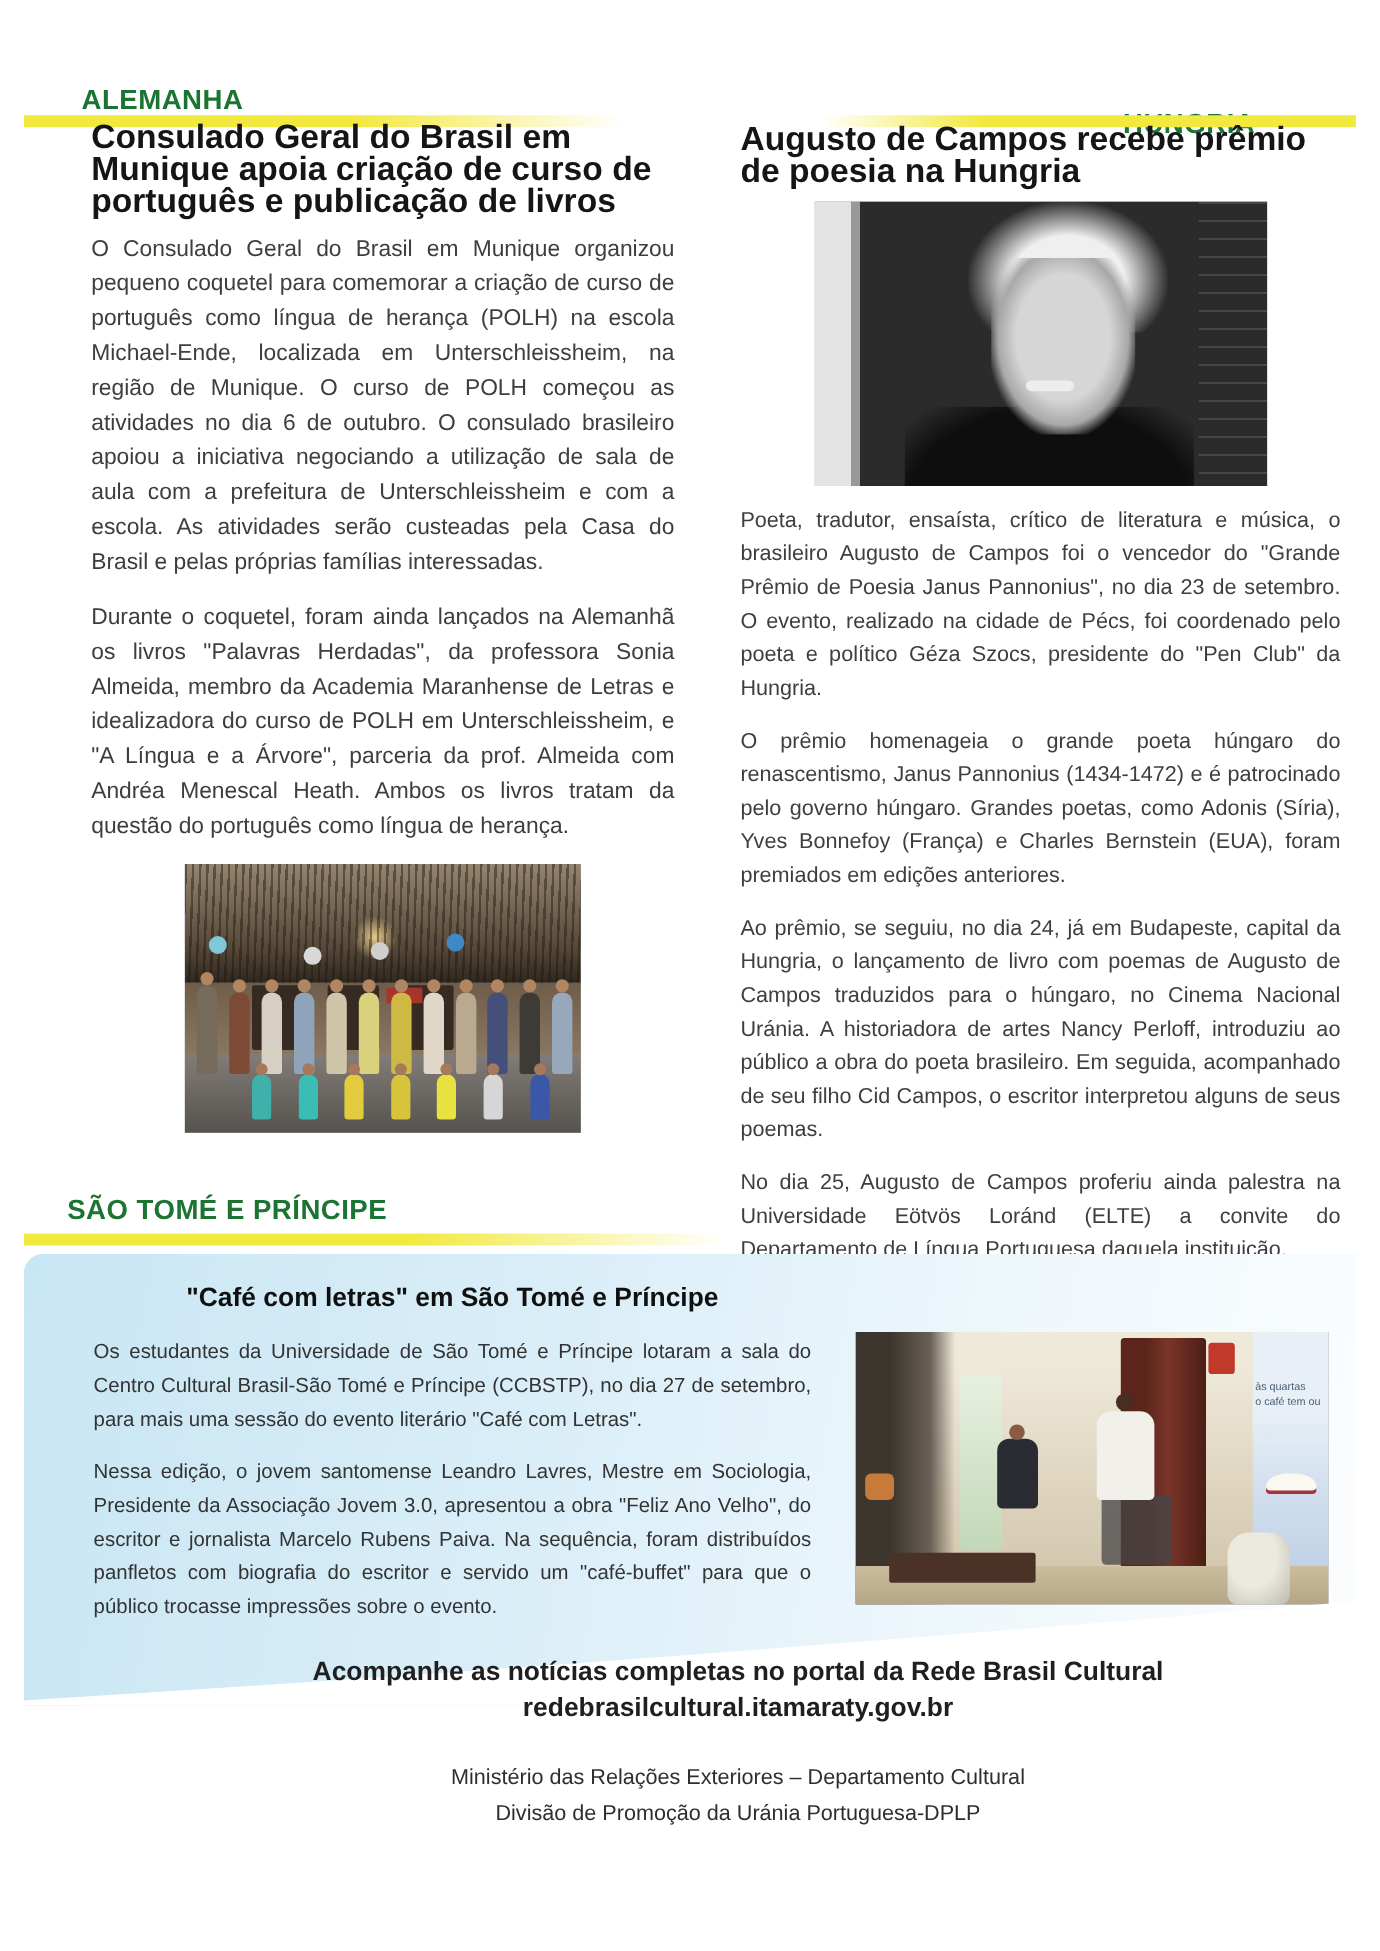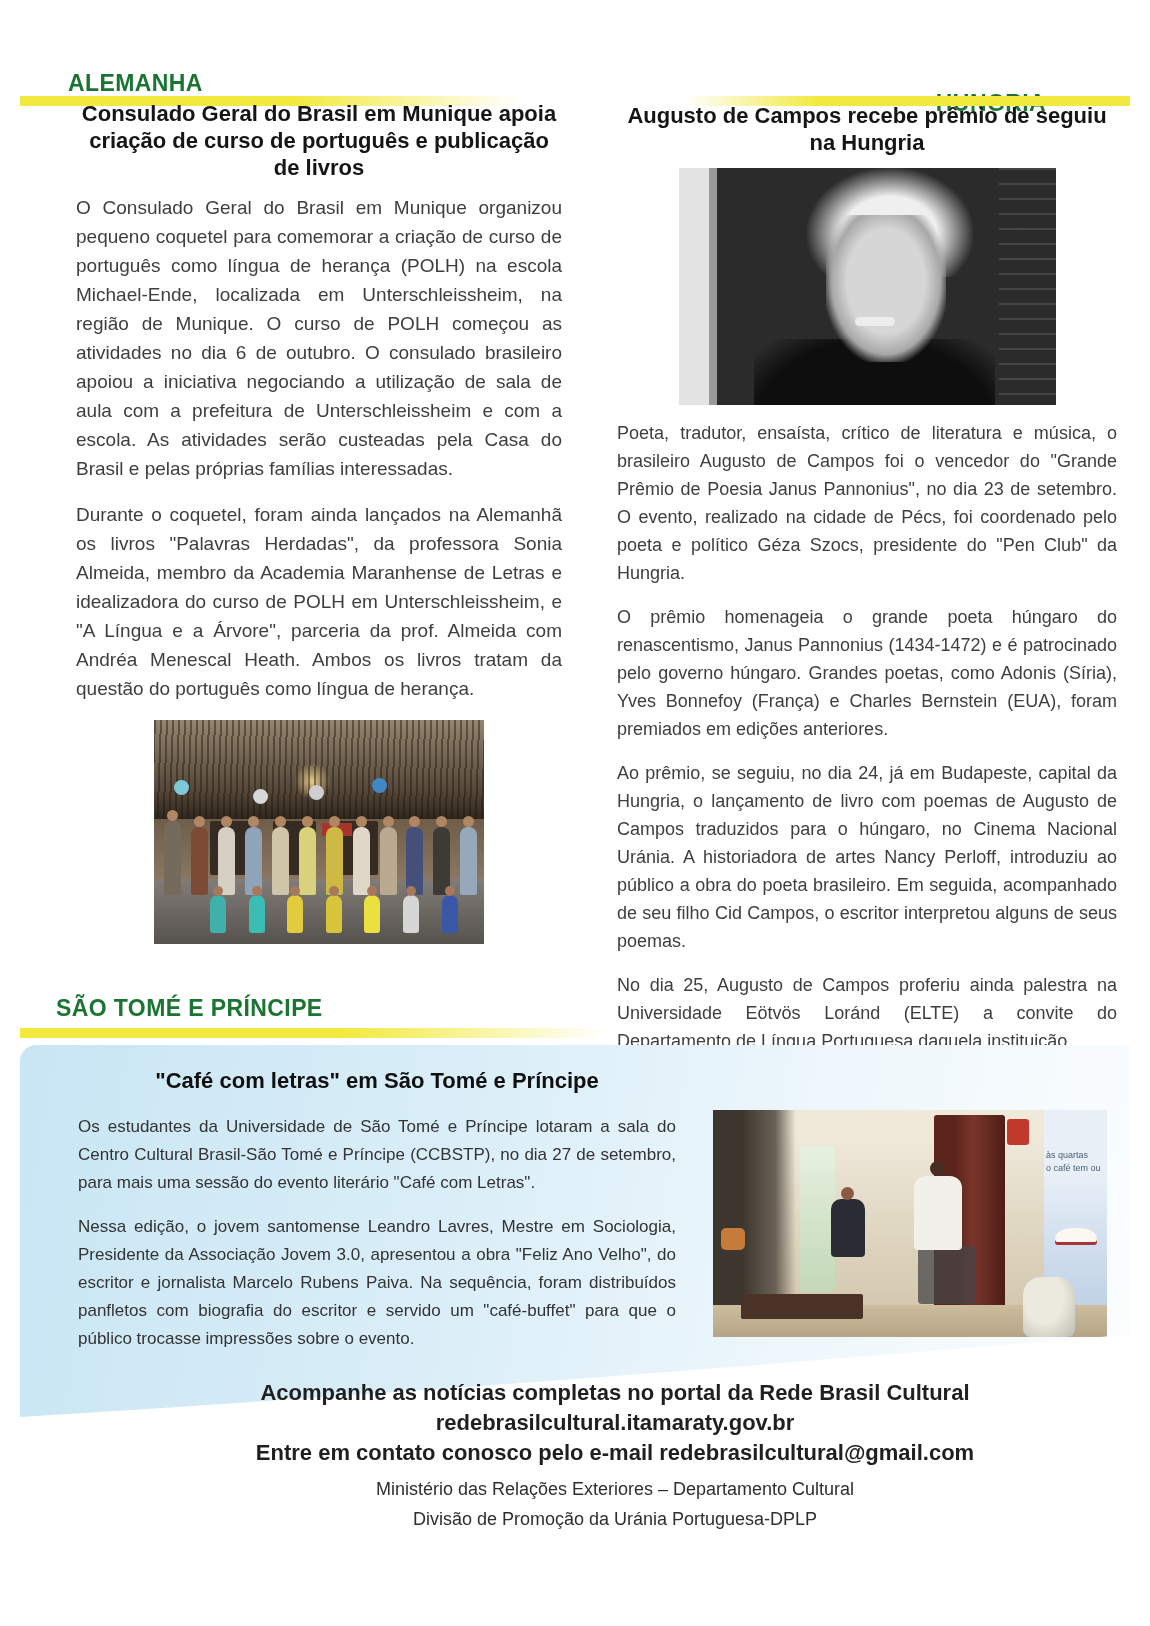--- a/index.html
+++ b/index.html
@@ -13,21 +13,21 @@
   #lbl-stp      { left:36px; top:995px; }
   .ybar { position:absolute; height:10px; border-radius:0 6px 6px 0; }
   #ybar-left  { left:0; top:96px;  width:500px; background:linear-gradient(90deg, var(--yellow,#f2e93f) 0 55%, rgba(242,233,63,0) 100%); }
   #ybar-right { right:0; top:96px; width:445px; border-radius:6px 0 0 6px; background:linear-gradient(270deg, var(--yellow,#f2e93f) 0 70%, rgba(242,233,63,0) 100%); }
   #ybar-stp   { left:0; top:1028px; width:585px; background:linear-gradient(90deg, var(--yellow,#f2e93f) 0 55%, rgba(242,233,63,0) 100%); }
 
   
   .article { position:absolute; }
   #article-germany { left:56px;  top:100px; width:486px; }
   #article-hungary { left:597px; top:102px; width:500px; }
-  .article h2 { font-size:22px; line-height:27px; font-weight:bold; color:#151515; text-align:center; margin-bottom:12px; }
+  .article h2 { font-size:28px; line-height:27px; font-weight:bold; color:#151515; margin-bottom:12px; }
   .article p  { font-size:19px; line-height:29px; color:#3e3e3e; text-align:justify; margin-bottom:17px; }
   #article-hungary p { font-size:18px; line-height:28px; margin-bottom:16px; }
 
   .photo { position:relative; overflow:hidden; background:#888; }
 
   
   .group-photo { width:330px; height:224px; margin:6px auto 0; }
   .gp-ceiling { position:absolute; left:0; top:0; right:0; height:44%;
     background:
       repeating-linear-gradient(92deg, rgba(30,22,12,.45) 0 2px, rgba(0,0,0,0) 2px 6px),
@@ -111,21 +111,21 @@
   .ev-man::before { content:""; position:absolute; top:-15px; left:16px; width:15px; height:15px; border-radius:50%; background:#4a2d20; }
   .ev-chair-gray { position:absolute; left:52%; top:60%; width:58px; height:58px; background:rgba(70,70,72,.75); border-radius:4px; }
   .ev-floor { position:absolute; left:0; bottom:0; right:0; height:14%; background:linear-gradient(180deg,#cbbd9e,#b5a587); }
   .ev-table { position:absolute; left:7%; bottom:8%; width:31%; height:11%; background:#4a3326; border-radius:2px; }
   .ev-backpack { position:absolute; right:8%; bottom:0; width:52px; height:60px; border-radius:18px 18px 8px 8px;
     background:radial-gradient(ellipse at 40% 35%, #eceade 0 45%, #bdbab0 100%); }
 
   
   .footer { position:absolute; left:80px; right:0; top:1378px; text-align:center; z-index:5; }
   .footer .bold-line { font-size:22px; font-weight:bold; color:#1f1f1f; line-height:30px; }
-  .footer .ministry { margin-top:6px; }
+  .footer .ministry { margin-top:28px; }
   .footer .ministry-line { font-size:18px; color:#2e2e2e; line-height:30px; }
 </style>
 </head>
 <body>
 
 <div class="page">
 
   <div class="region-label" id="lbl-alemanha">ALEMANHA</div>
   <div class="region-label" id="lbl-hungria">HUNGRIA</div>
   <div class="ybar" id="ybar-left"></div>
@@ -167,21 +167,21 @@
           <i></i>
           <i></i>
           <i></i>
           <i></i>
           <i></i>
       </div>
     </div>
   </div>
 
   <div class="article" id="article-hungary">
-    <h2>Augusto de Campos recebe prêmio de seguiu na Hungria</h2>
+    <h2>Augusto de Campos recebe prêmio de poesia na Hungria</h2>
     <div class="photo portrait-photo">
       <div class="pt-bg"></div>
       <div class="pt-bricks"></div>
       <div class="pt-body"></div>
       <div class="pt-hair"></div>
       <div class="pt-face"></div>
       <div class="pt-mustache"></div>
     </div>
     <p>Poeta, tradutor, ensaísta, crítico de literatura e música, o brasileiro Augusto de Campos foi o vencedor do "Grande Prêmio de Poesia Janus Pannonius", no dia 23 de setembro. O evento, realizado na cidade de Pécs, foi coordenado pelo poeta e político Géza Szocs, presidente do "Pen Club" da Hungria.</p>
     <p>O prêmio homenageia o grande poeta húngaro do renascentismo, Janus Pannonius (1434-1472) e é patrocinado pelo governo húngaro. Grandes poetas, como Adonis (Síria), Yves Bonnefoy (França) e Charles Bernstein (EUA), foram premiados em edições anteriores.</p>
@@ -220,20 +220,19 @@
       <div class="ev-backpack"></div>
     </div>
     <svg class="wave" viewBox="0 0 1150 92" preserveAspectRatio="none">
       <path d="M0,88 Q520,56 1150,2 L1150,92 L0,92 Z" fill="#ffffff"></path>
     </svg>
   </div>
 
   <div class="footer">
     <div class="bold-line">Acompanhe as notícias completas no portal da Rede Brasil Cultural</div>
     <div class="bold-line">redebrasilcultural.itamaraty.gov.br</div>
-    <div class="bold-line">Entre em contato conosco pelo e-mail redebrasilcultural@gmail.com</div>
     <div class="ministry">
       <div class="ministry-line">Ministério das Relações Exteriores – Departamento Cultural</div>
       <div class="ministry-line">Divisão de Promoção da Uránia Portuguesa-DPLP</div>
     </div>
   </div>
 
 </div>
 
 </body></html>

